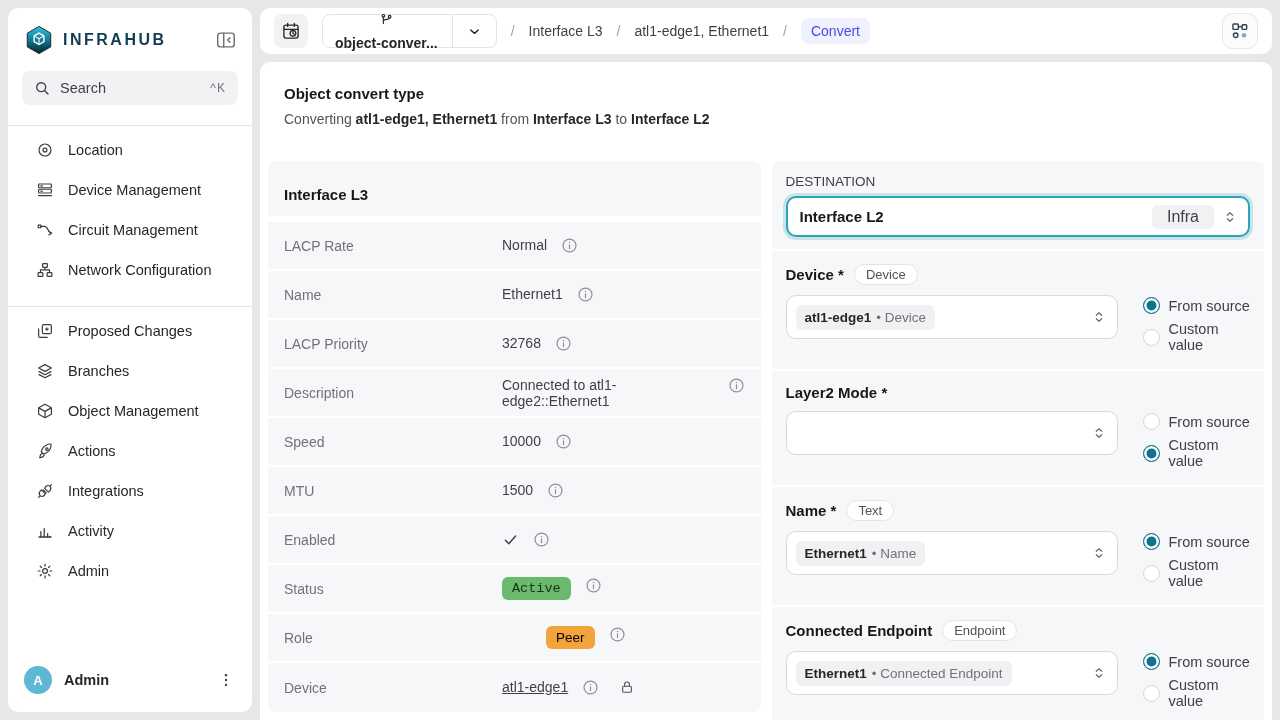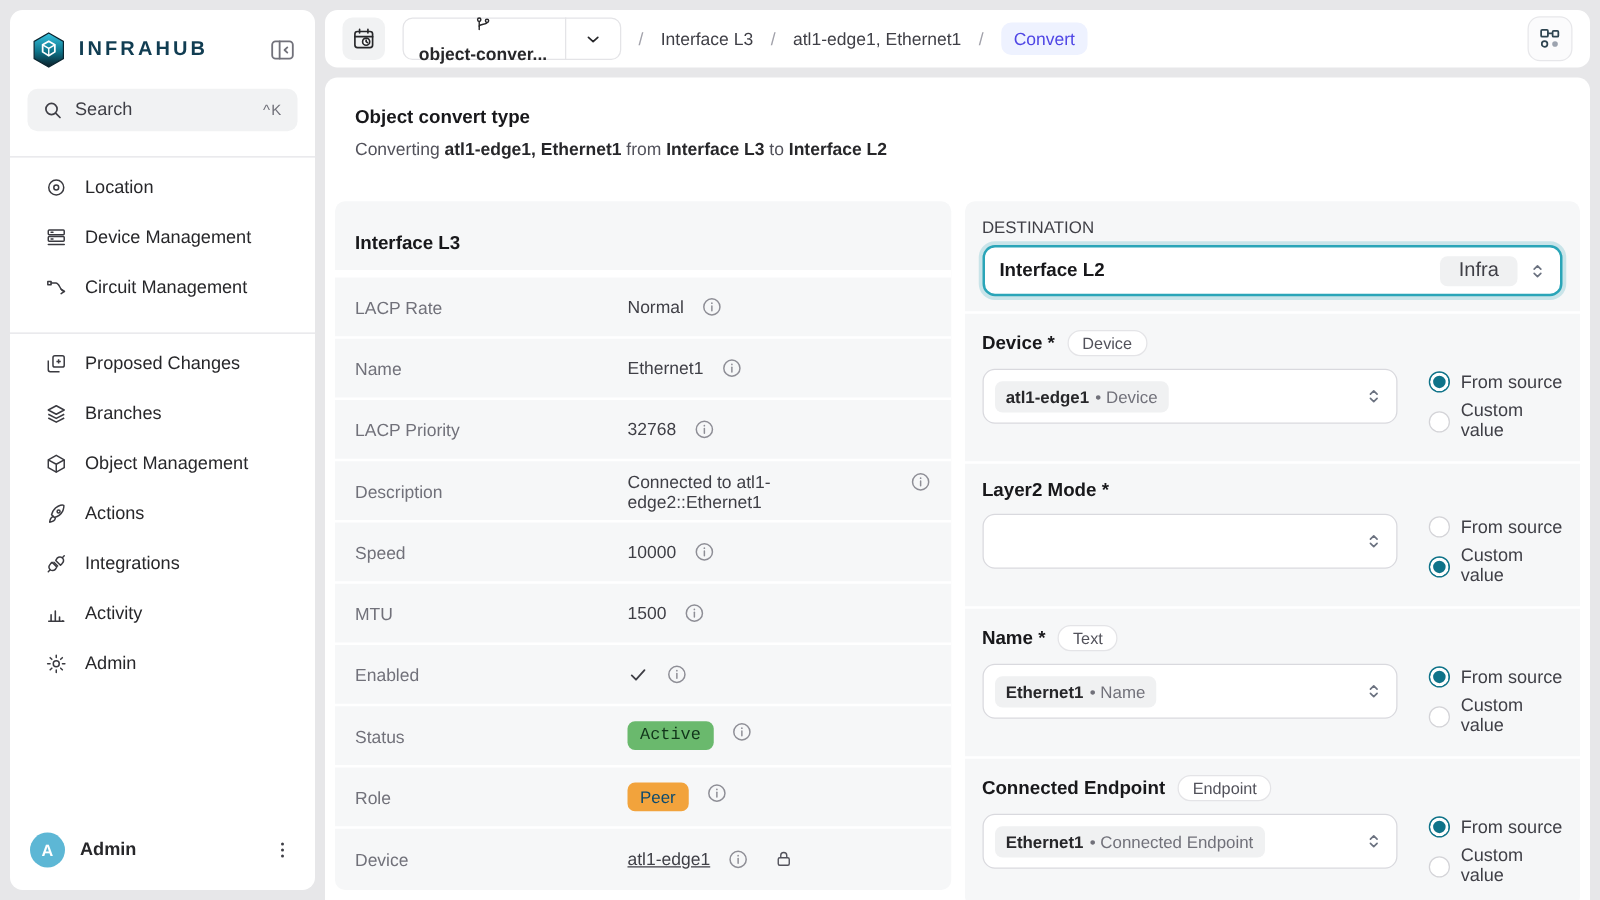--- a/index.html
+++ b/index.html
@@ -59,21 +59,21 @@
 
   
   .src-head { padding:14px 16px 13px; border-bottom:6px solid #fff; }
   .src-type { margin-top:11px; font-size:15px; font-weight:bold; color:#18181b; }
   .src-row { display:flex; align-items:center; min-height:49px; padding:0 16px; border-bottom:2px solid #fff; }
   .src-row:last-child { border-bottom:none; }
   .src-label { width:218px; flex:none; color:#71717a; font-size:14px; }
   .src-val { display:flex; align-items:flex-start; gap:14px; color:#3f3f46; font-size:14px; }
   .badge { font-size:13.5px; padding:4px 10px; border-radius:6px; }
   .badge-green { background:#6ab96d; color:#11351a;font-family:Liberation Mono, monospace; }
-  .badge-orange { background:#f2a33c; color:#0c4a6e; }
+  .badge-orange { background:#f2a33c; color:#000000;margin-left:44px; }
   .src-link { color:#3f3f46; text-decoration:underline; cursor:pointer; }
 
   
   .dst-head { padding:13px 14px 12px; border-bottom:2px solid #fff; }
   .type-select { margin-top:7px; background:#fff; border:2px solid #2aa5b8; border-radius:10px; height:41px;
     box-shadow:0 0 0 3px rgba(42,165,184,.22); display:flex; align-items:center; padding:0 10px 0 12px; cursor:pointer; }
   .type-select .tval { font-size:15px; font-weight:bold; color:#18181b; flex:1; }
   .pill-gray { background:#f0f1f2; color:#3f3f46; font-size:16px; padding:3px 15px; border-radius:6px; }
   .dgroup { padding:13px 14px 16px; }
   .dgroup.sep { border-top:2px solid #fff; }
@@ -159,20 +159,31 @@
     <div class="nav-item">
       <span class="nav-icon">
         <svg viewBox="0 0 24 24" width="18" height="18" fill="none" stroke="currentColor" stroke-width="1.6" stroke-linecap="round" stroke-linejoin="round">
           <rect x="3" y="5.5" width="3.5" height="3.5"></rect>
             <path d="M6.5 7.2h5c4.5 0 4.5 9 9 9"></path>
             <path d="M17.2 13.8 20.8 16.2l-3.6 2.4"></path>
         </svg>
       </span>
       <span>Circuit Management</span>
     </div>
+    <div class="nav-item">
+      <span class="nav-icon">
+        <svg viewBox="0 0 24 24" width="18" height="18" fill="none" stroke="currentColor" stroke-width="1.6" stroke-linejoin="round">
+          <rect x="8.8" y="3.5" width="6.4" height="5" rx="1"></rect>
+            <rect x="2.8" y="15.5" width="6.4" height="5" rx="1"></rect>
+            <rect x="14.8" y="15.5" width="6.4" height="5" rx="1"></rect>
+            <path d="M12 8.5v3.4M6 15.5v-3.6h12v3.6"></path>
+        </svg>
+      </span>
+      <span>Network Configuration</span>
+    </div>
   </div>
 
   <div class="side-divider" style="margin-top:16px"></div>
 
   <div style="padding:0 6px;">
     <div class="nav-item">
       <span class="nav-icon">
         <svg viewBox="0 0 24 24" width="18" height="18" fill="none" stroke="currentColor" stroke-width="1.6" stroke-linejoin="round">
           <rect x="8.5" y="3.5" width="12" height="12" rx="2"></rect>
             <path d="M15.5 20.5H5.5a2 2 0 0 1-2-2V8.5"></path>

